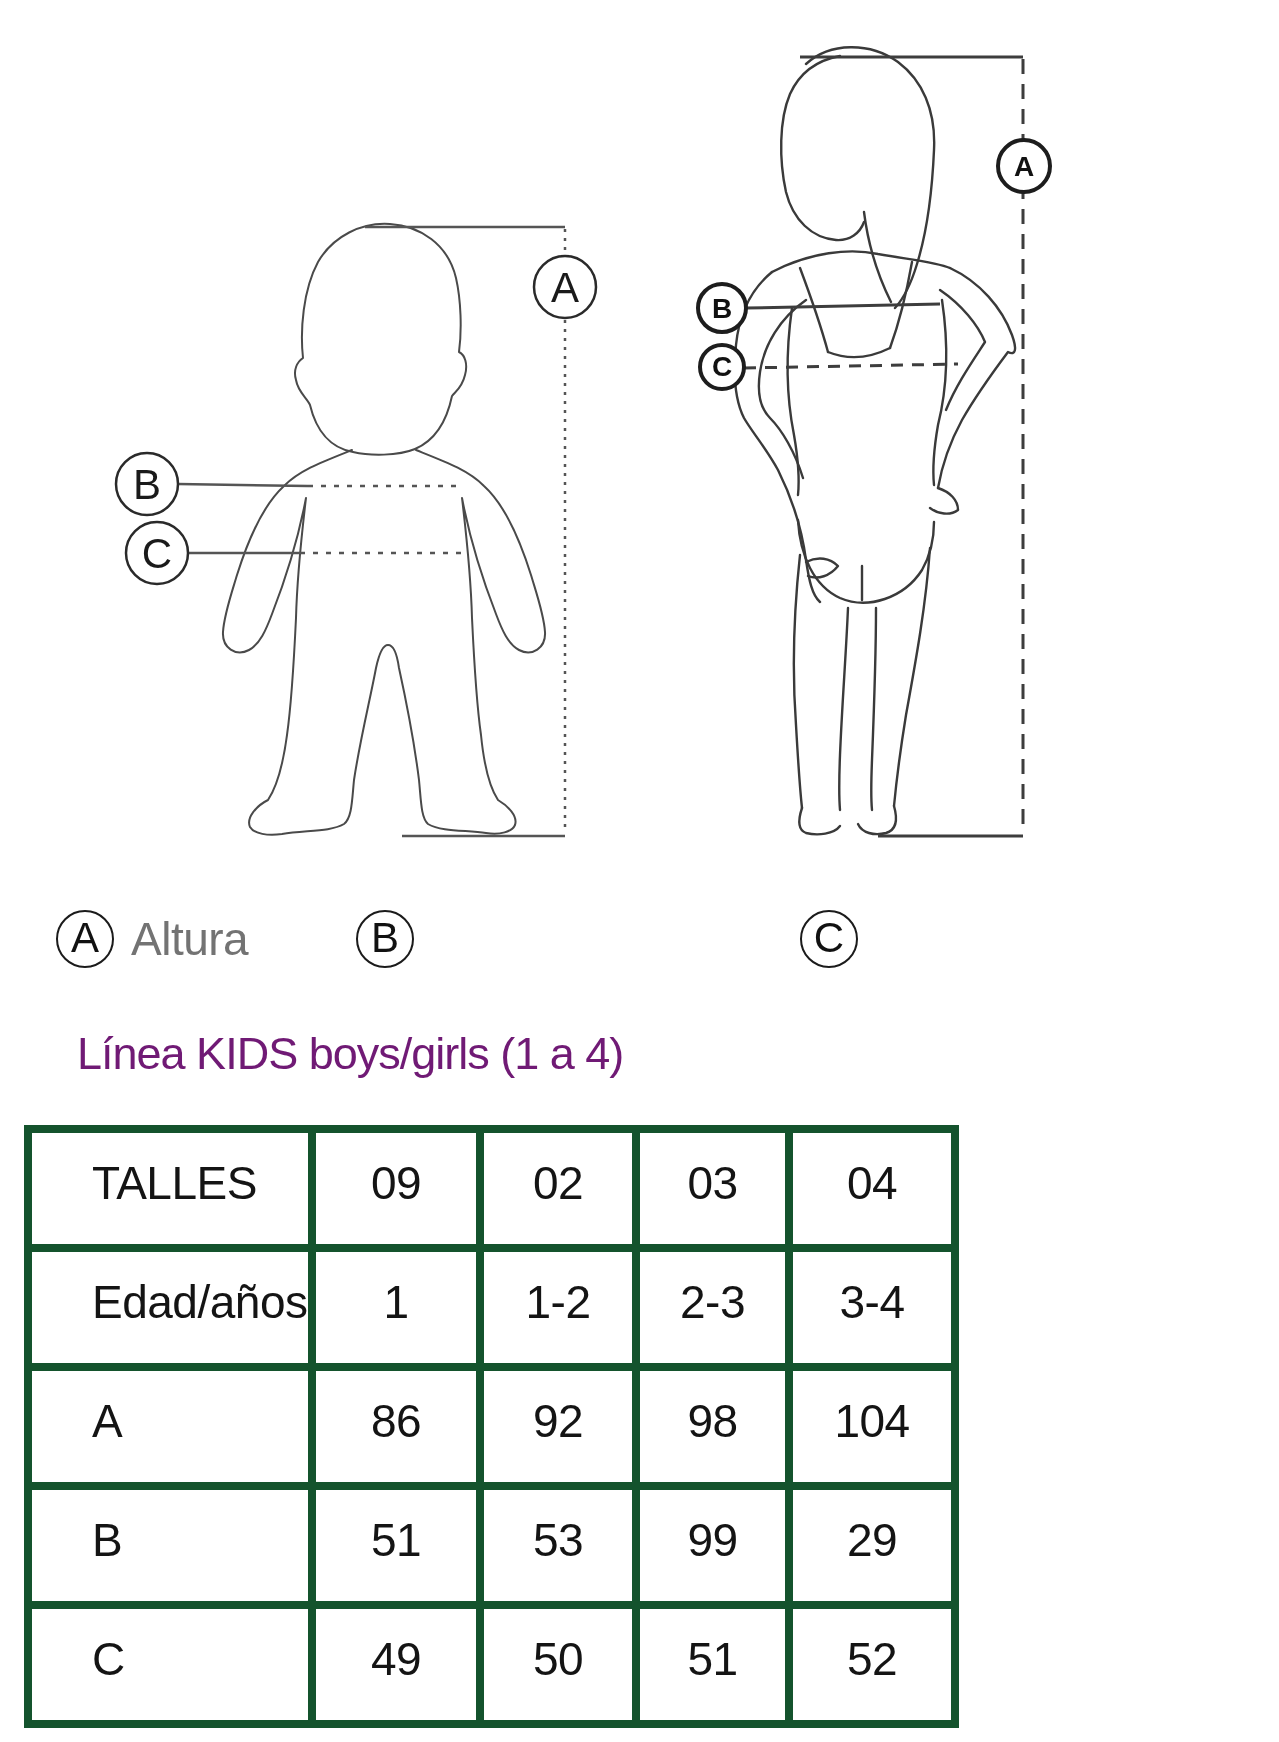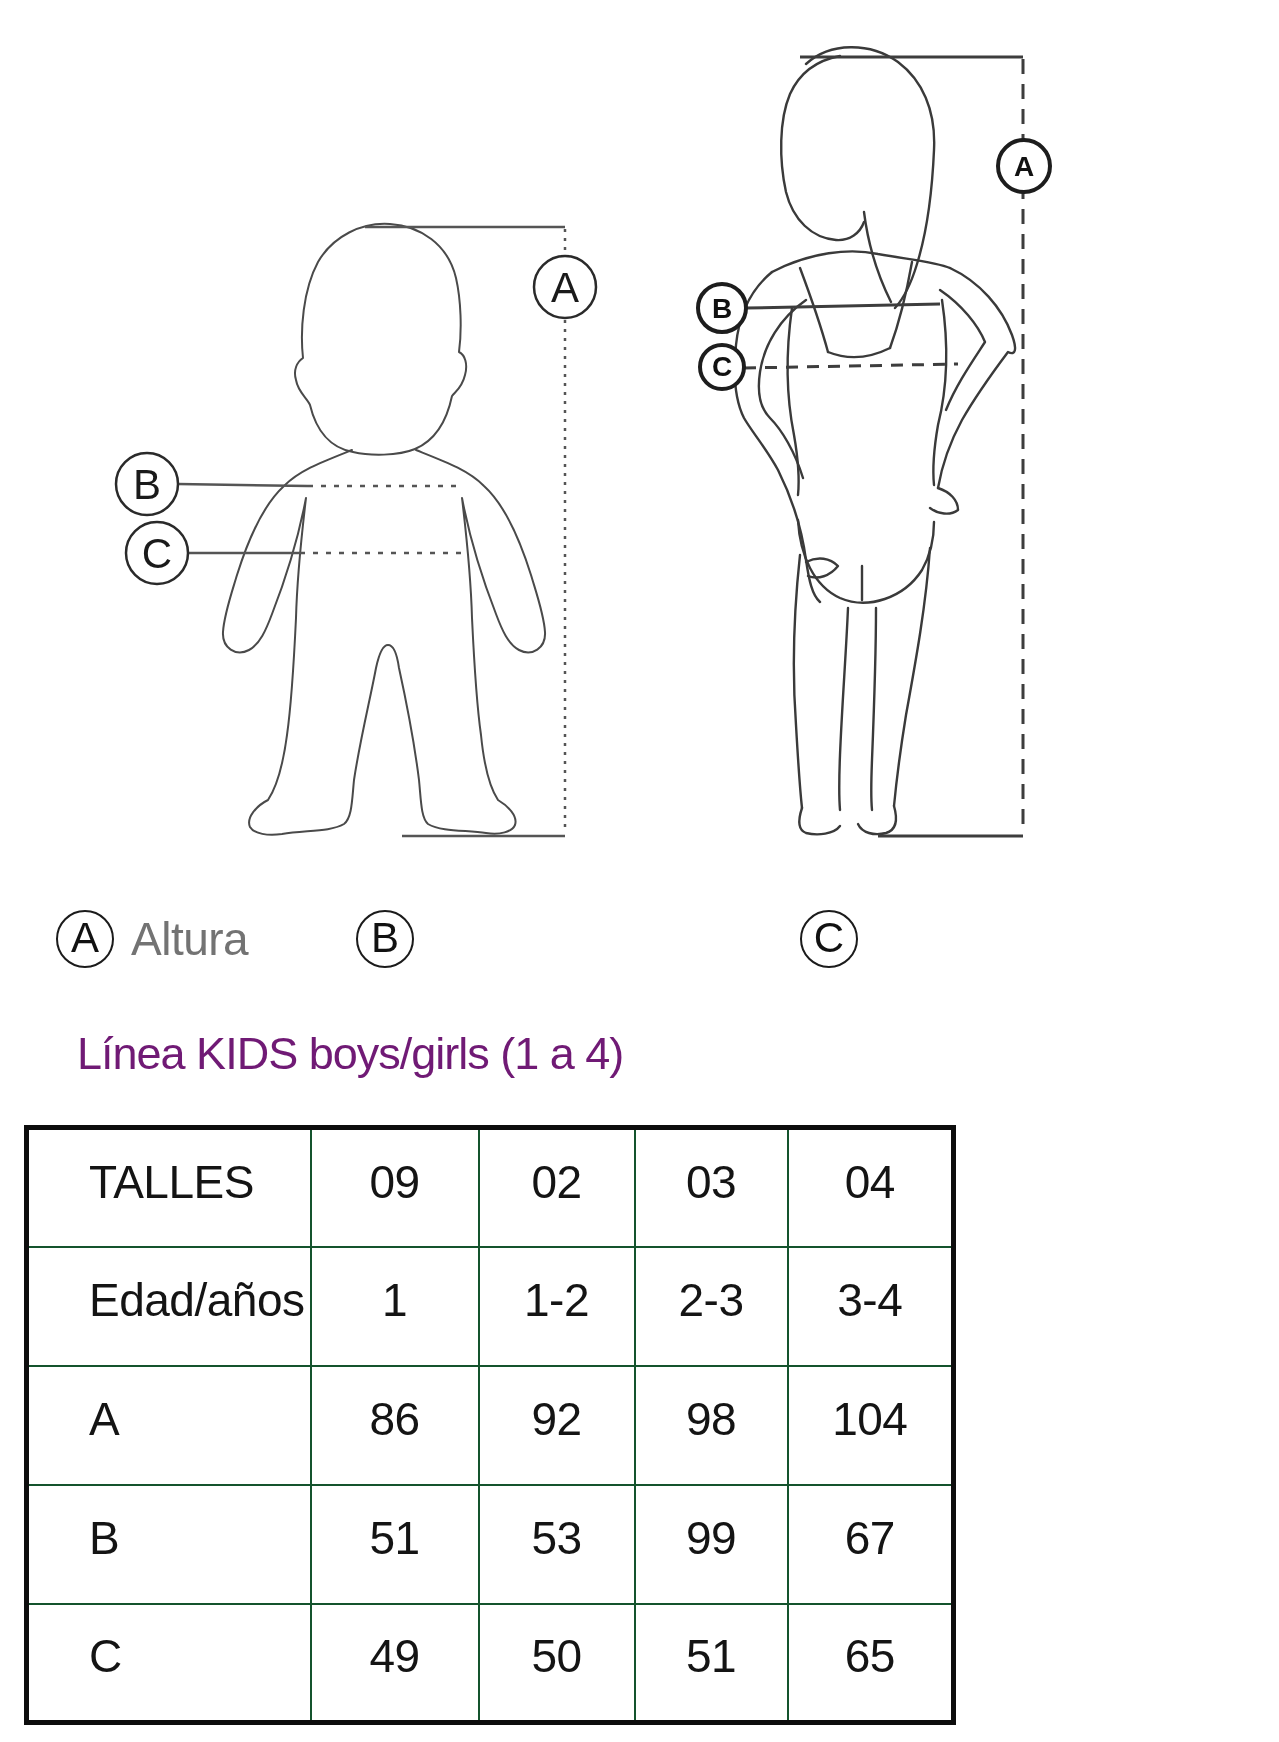--- a/index.html
+++ b/index.html
@@ -22,21 +22,21 @@
   .section-title{
     position:absolute;left:77px;top:1028px;font-size:45px;font-weight:normal;
     letter-spacing:-1px;color:#701a75;white-space:nowrap;
   }
   
   table.size-table{
     position:absolute;left:24px;top:1125px;border-collapse:collapse;
     table-layout:fixed;width:927px;
   }
   table.size-table td{
-    border:2px solid #14532d;height:119px;font-size:46px;color:#141414;
+    border:8px solid #14532d;height:119px;font-size:46px;color:#141414;
     text-align:center;vertical-align:middle;padding:0 0 12px 0;letter-spacing:-0.5px;
     box-sizing:border-box;
   }
   table.size-table{border:5px solid #0d0d0d;}
   table.size-table td.rowhead{text-align:left;padding-left:60px;}
   col.c1{width:284px;} col.c2{width:168px;} col.c3{width:156px;} col.c4{width:153px;} col.c5{width:166px;}
   
   .sketch{stroke:#4a4a4a;stroke-width:2;fill:none;stroke-linecap:round;stroke-linejoin:round;}
   .sketch-b{stroke:#3a3a3a;stroke-width:2.4;fill:none;stroke-linecap:round;stroke-linejoin:round;}
   .meas{stroke:#555;stroke-width:2.5;fill:none;}
@@ -248,23 +248,23 @@
       <td>86</td>
       <td>92</td>
       <td>98</td>
       <td>104</td>
     </tr>
     <tr>
       <td class="rowhead">B</td>
       <td>51</td>
       <td>53</td>
       <td>99</td>
-      <td>67</td>
+      <td>29</td>
     </tr>
     <tr>
       <td class="rowhead">C</td>
       <td>49</td>
       <td>50</td>
       <td>51</td>
-      <td>65</td>
+      <td>52</td>
     </tr>
   </tbody>
 </table>
 
 </body></html>

